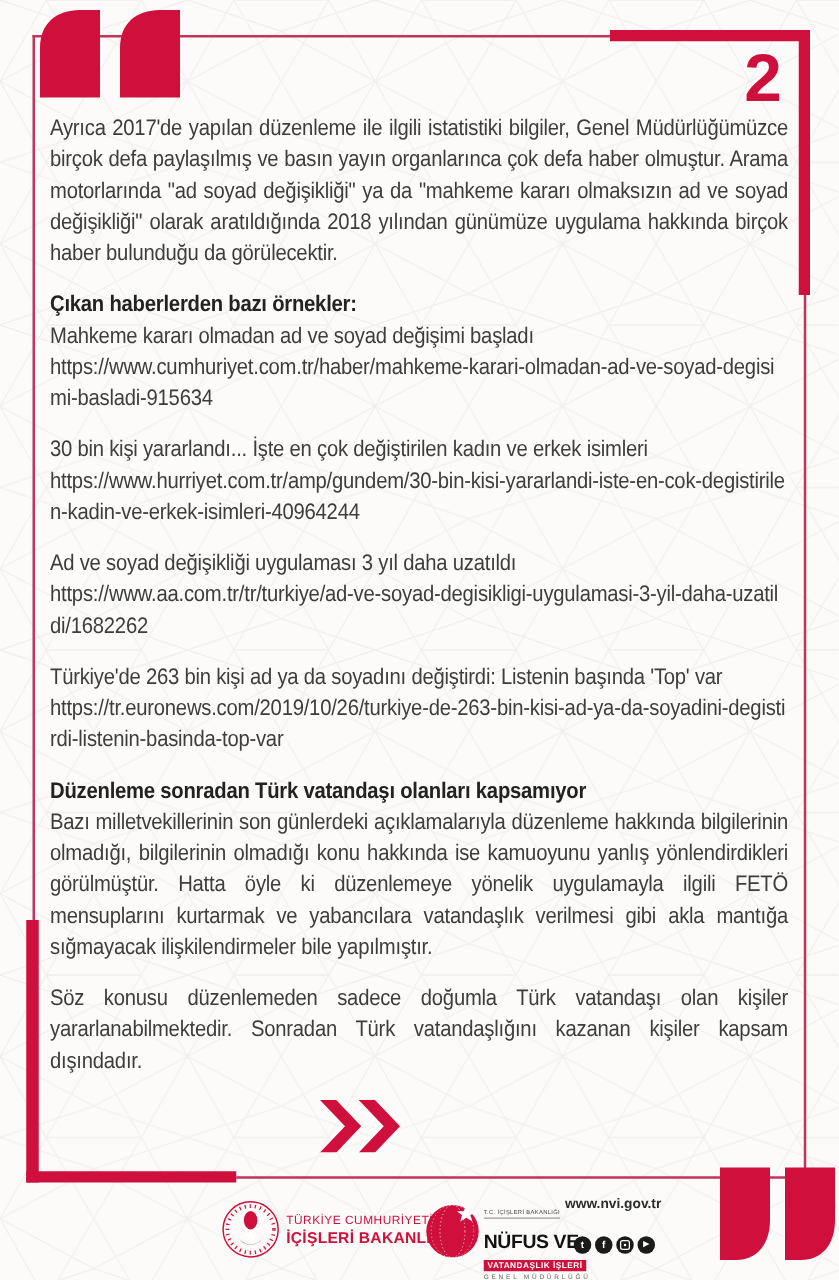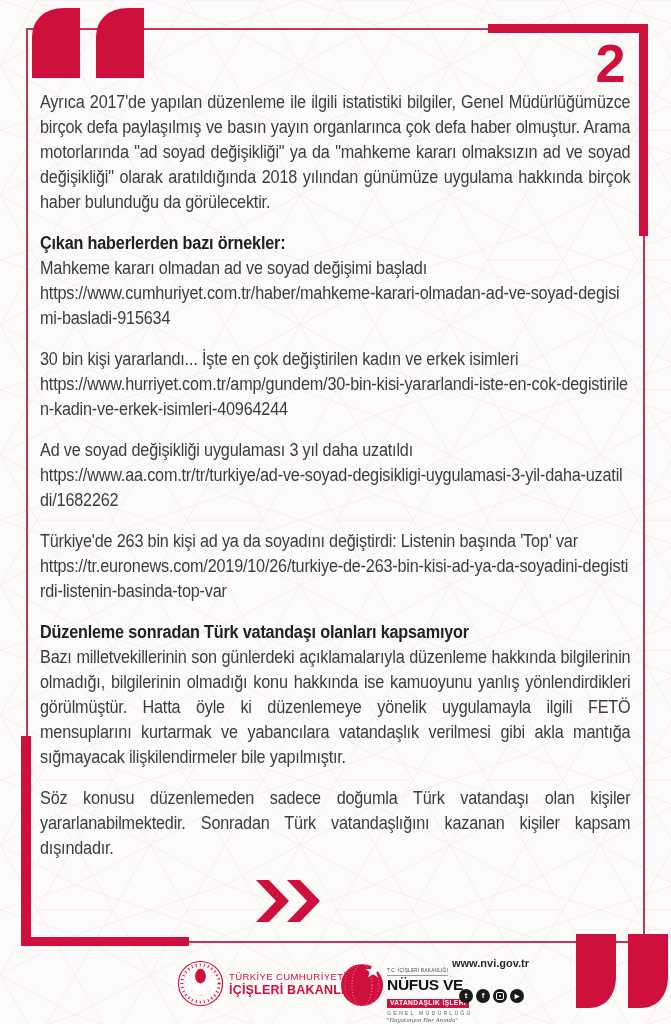--- a/index.html
+++ b/index.html
@@ -48,21 +48,21 @@
   
   .footer{position:absolute;left:0;top:950px;width:671px;height:74px;z-index:4;}
   .ministry-logo{position:absolute;left:177px;top:10px;}
   .ministry-text{position:absolute;left:229px;top:22px;color:#d0103c;line-height:1.15;}
   .ministry-line1{font-size:9.5px;letter-spacing:0.4px;}
   .ministry-line2{font-size:12.5px;font-weight:bold;letter-spacing:0.2px;}
   .nvi-logo{position:absolute;left:340px;top:10px;}
   .nvi-text{position:absolute;left:387px;top:9px;width:100px;line-height:1;}
   .nvi-small{font-size:4.6px;color:#444;letter-spacing:0.3px;border-bottom:0.5px solid #999;
     display:inline-block;padding-bottom:1px;}
-  .nvi-line1{font-size:15.5px;font-weight:900;color:#121212;letter-spacing:-0.3px;margin-top:1px;}
+  .nvi-line1{font-size:15.5px;font-weight:900;color:#121212;letter-spacing:-0.3px;margin-top:11px;}
   .nvi-line2{font-size:6.6px;font-weight:bold;color:#fff;background:#d0103c;
     display:inline-block;padding:1.5px 3px 1px 3px;letter-spacing:0.4px;margin-top:1px;}
   .nvi-line3{font-size:5.2px;color:#666;letter-spacing:2.2px;margin-top:2.5px;}
   .nvi-slogan{font-size:5.5px;color:#555;font-style:italic;margin-top:2px;
     font-family:"DejaVu Serif", serif;}
   .website{position:absolute;left:452px;top:7px;font-size:11px;color:#2b2b2b;font-weight:bold;}
   .social-row{position:absolute;left:459px;top:39px;display:flex;gap:3px;}
   .icon-circle{width:14px;height:14px;border-radius:50%;background:#1b1b1b;color:#fff;
     display:flex;align-items:center;justify-content:center;font-size:8px;font-weight:bold;
     line-height:1;cursor:pointer;}

